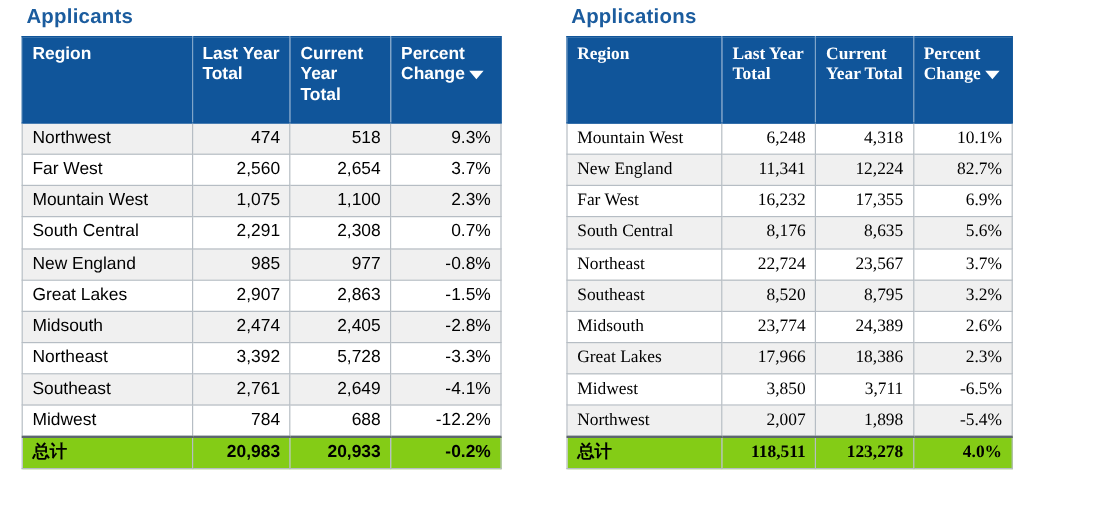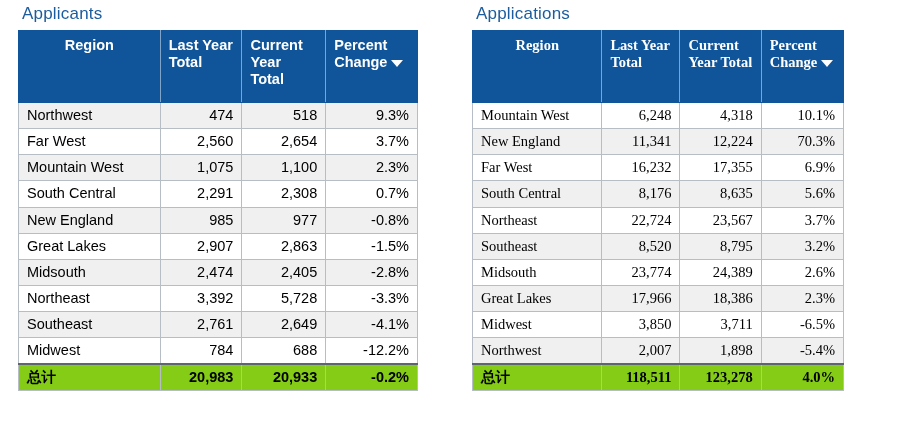--- a/index.html
+++ b/index.html
@@ -21,42 +21,42 @@
   }
   .panel {
     position: absolute;
     top: 0;
   }
   .panel-left { left: 18px; width: 400px; }
   .panel-right { left: 472px; width: 372px; }
 
   .panel-title {
     font-size: 17px;
-    font-weight: normal;
+    font-weight: bold;
     color: #1b5c9e;
     margin: 4px 0 6px 4px;
     letter-spacing: 0.2px;
   }
 
   table.data {
     border-collapse: collapse;
     table-layout: fixed;
     background: #ffffff;
   }
   table.data th, table.data td {
     border: 1px solid #9aa4ad;
     padding: 0;
   }
   table.data thead th {
     background: #10559a;
     color: #ffffff;
     font-size: 14.5px;
     font-weight: bold;
     vertical-align: top;
-    text-align: center;
+    text-align: left;
     padding: 6px 8px 8px 8px;
     line-height: 1.18;
     border-color: #10559a;
     border-right: 1px solid #7fa4c9;
     height: 72px;
     box-sizing: border-box;
   }
   table.data thead th:last-child { border-right: 1px solid #10559a; }
   table.data thead th.num { text-align: left; margin-left: 20px; }
   .caret {
@@ -218,21 +218,21 @@
         <tr>
           <td>Mountain West</td>
           <td class="num">6,248</td>
           <td class="num">4,318</td>
           <td class="num">10.1%</td>
         </tr>
         <tr class="alt">
           <td>New England</td>
           <td class="num">11,341</td>
           <td class="num">12,224</td>
-          <td class="num">70.3%</td>
+          <td class="num">82.7%</td>
         </tr>
         <tr>
           <td>Far West</td>
           <td class="num">16,232</td>
           <td class="num">17,355</td>
           <td class="num">6.9%</td>
         </tr>
         <tr class="alt">
           <td>South Central</td>
           <td class="num">8,176</td>

